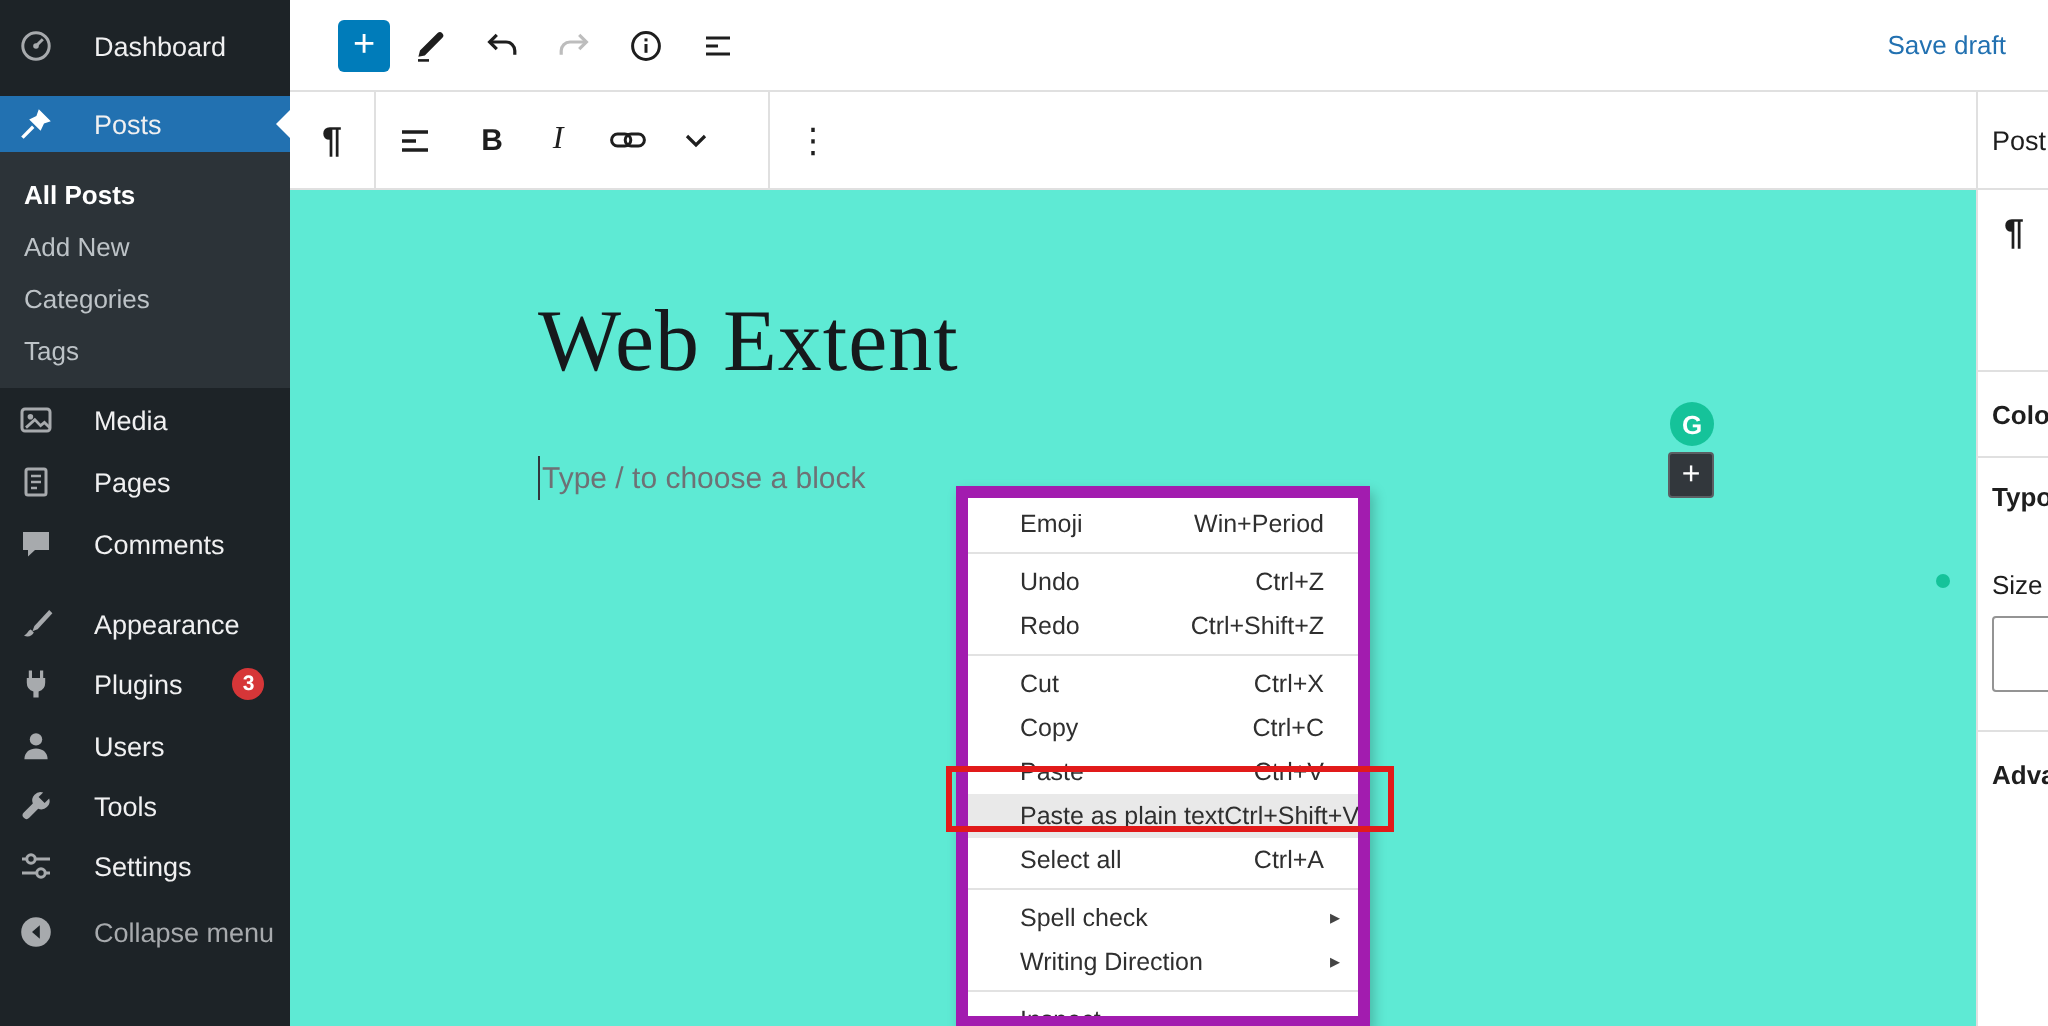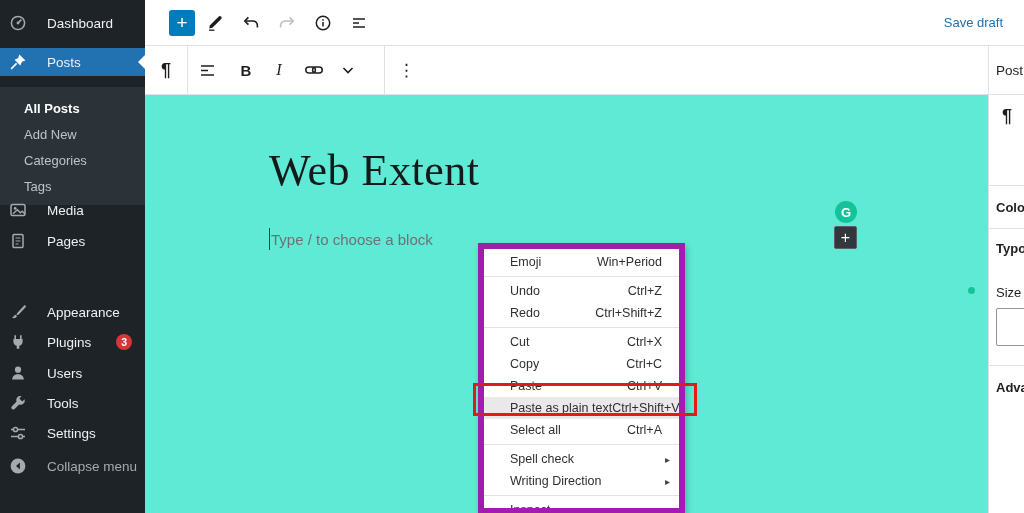--- a/index.html
+++ b/index.html
@@ -14,21 +14,21 @@
     position:absolute; left:0; width:145px; height:34px;
     display:flex; align-items:center; gap:20px; padding-left:9px;
     color:#f0f0f1; font-size:13.5px; cursor:pointer;
   }
   .sb-item .sb-ico { width:18px; height:18px; flex:0 0 18px; }
   .sb-item.active { background:#2271b1; height:28px; }
   .sb-arrow {
     position:absolute; right:0; top:50%; margin-top:-7px; width:0; height:0;
     border:7px solid transparent; border-right:7px solid #ffffff; border-left:none;
   }
-  .sb-sub { position:absolute; left:0; top:76px; width:145px; background:#2c3338; padding:8px 0 6px 12px;margin-top:11px; }
+  .sb-sub { position:absolute; left:0; top:76px; width:145px; background:#2c3338; padding:8px 0 6px 0; }
   .sb-sub-item { height:26px; display:flex; align-items:center; padding-left:12px; color:#bdc3c7; font-size:13px; cursor:pointer; }
   .sb-sub-item.active { color:#fff; font-weight:bold; }
   .badge {
     display:inline-flex; align-items:center; justify-content:center;
     min-width:16px; height:16px; border-radius:50%; background:#d63638;
     color:#fff; font-size:10.5px; margin-left:5px; font-weight:bold;
   }
   .sb-item.dim { color:#a7aaad; }
   
   .topbar {
@@ -164,20 +164,28 @@
     <div class="sb-item" style="top:224px">
       <span class="sb-ico">
         <svg width="18" height="18" viewBox="0 0 18 18">
             <rect x="4" y="2.5" width="10" height="13" rx="1" fill="none" stroke="#a7aaad" stroke-width="1.5"></rect>
             <path d="M6.5 6 H11.5 M6.5 9 H11.5 M6.5 12 H9.5" stroke="#a7aaad" stroke-width="1.2"></path>
           </svg>
       </span>
       <span>Pages</span>
     </div>
 
+    <div class="sb-item" style="top:255px">
+      <span class="sb-ico">
+        <svg width="18" height="18" viewBox="0 0 18 18">
+            <path d="M2.5 3 H15.5 V12 H8.5 L5 15.2 V12 H2.5 Z" fill="#a7aaad"></path>
+          </svg>
+      </span>
+      <span>Comments</span>
+    </div>
 
     <div class="sb-item" style="top:295px">
       <span class="sb-ico">
         <svg width="18" height="18" viewBox="0 0 18 18">
             <path d="M15.6 2 L17.2 3.6 L9.8 11.6 L7.2 12.6 L8.2 10 Z" fill="#a7aaad"></path>
             <path d="M6.4 11.8 C5 12.2 4.9 13.9 3 14.8 C4.8 15.9 7.3 15 7.9 13.3 Z" fill="#a7aaad"></path>
           </svg>
       </span>
       <span>Appearance</span>
     </div>

